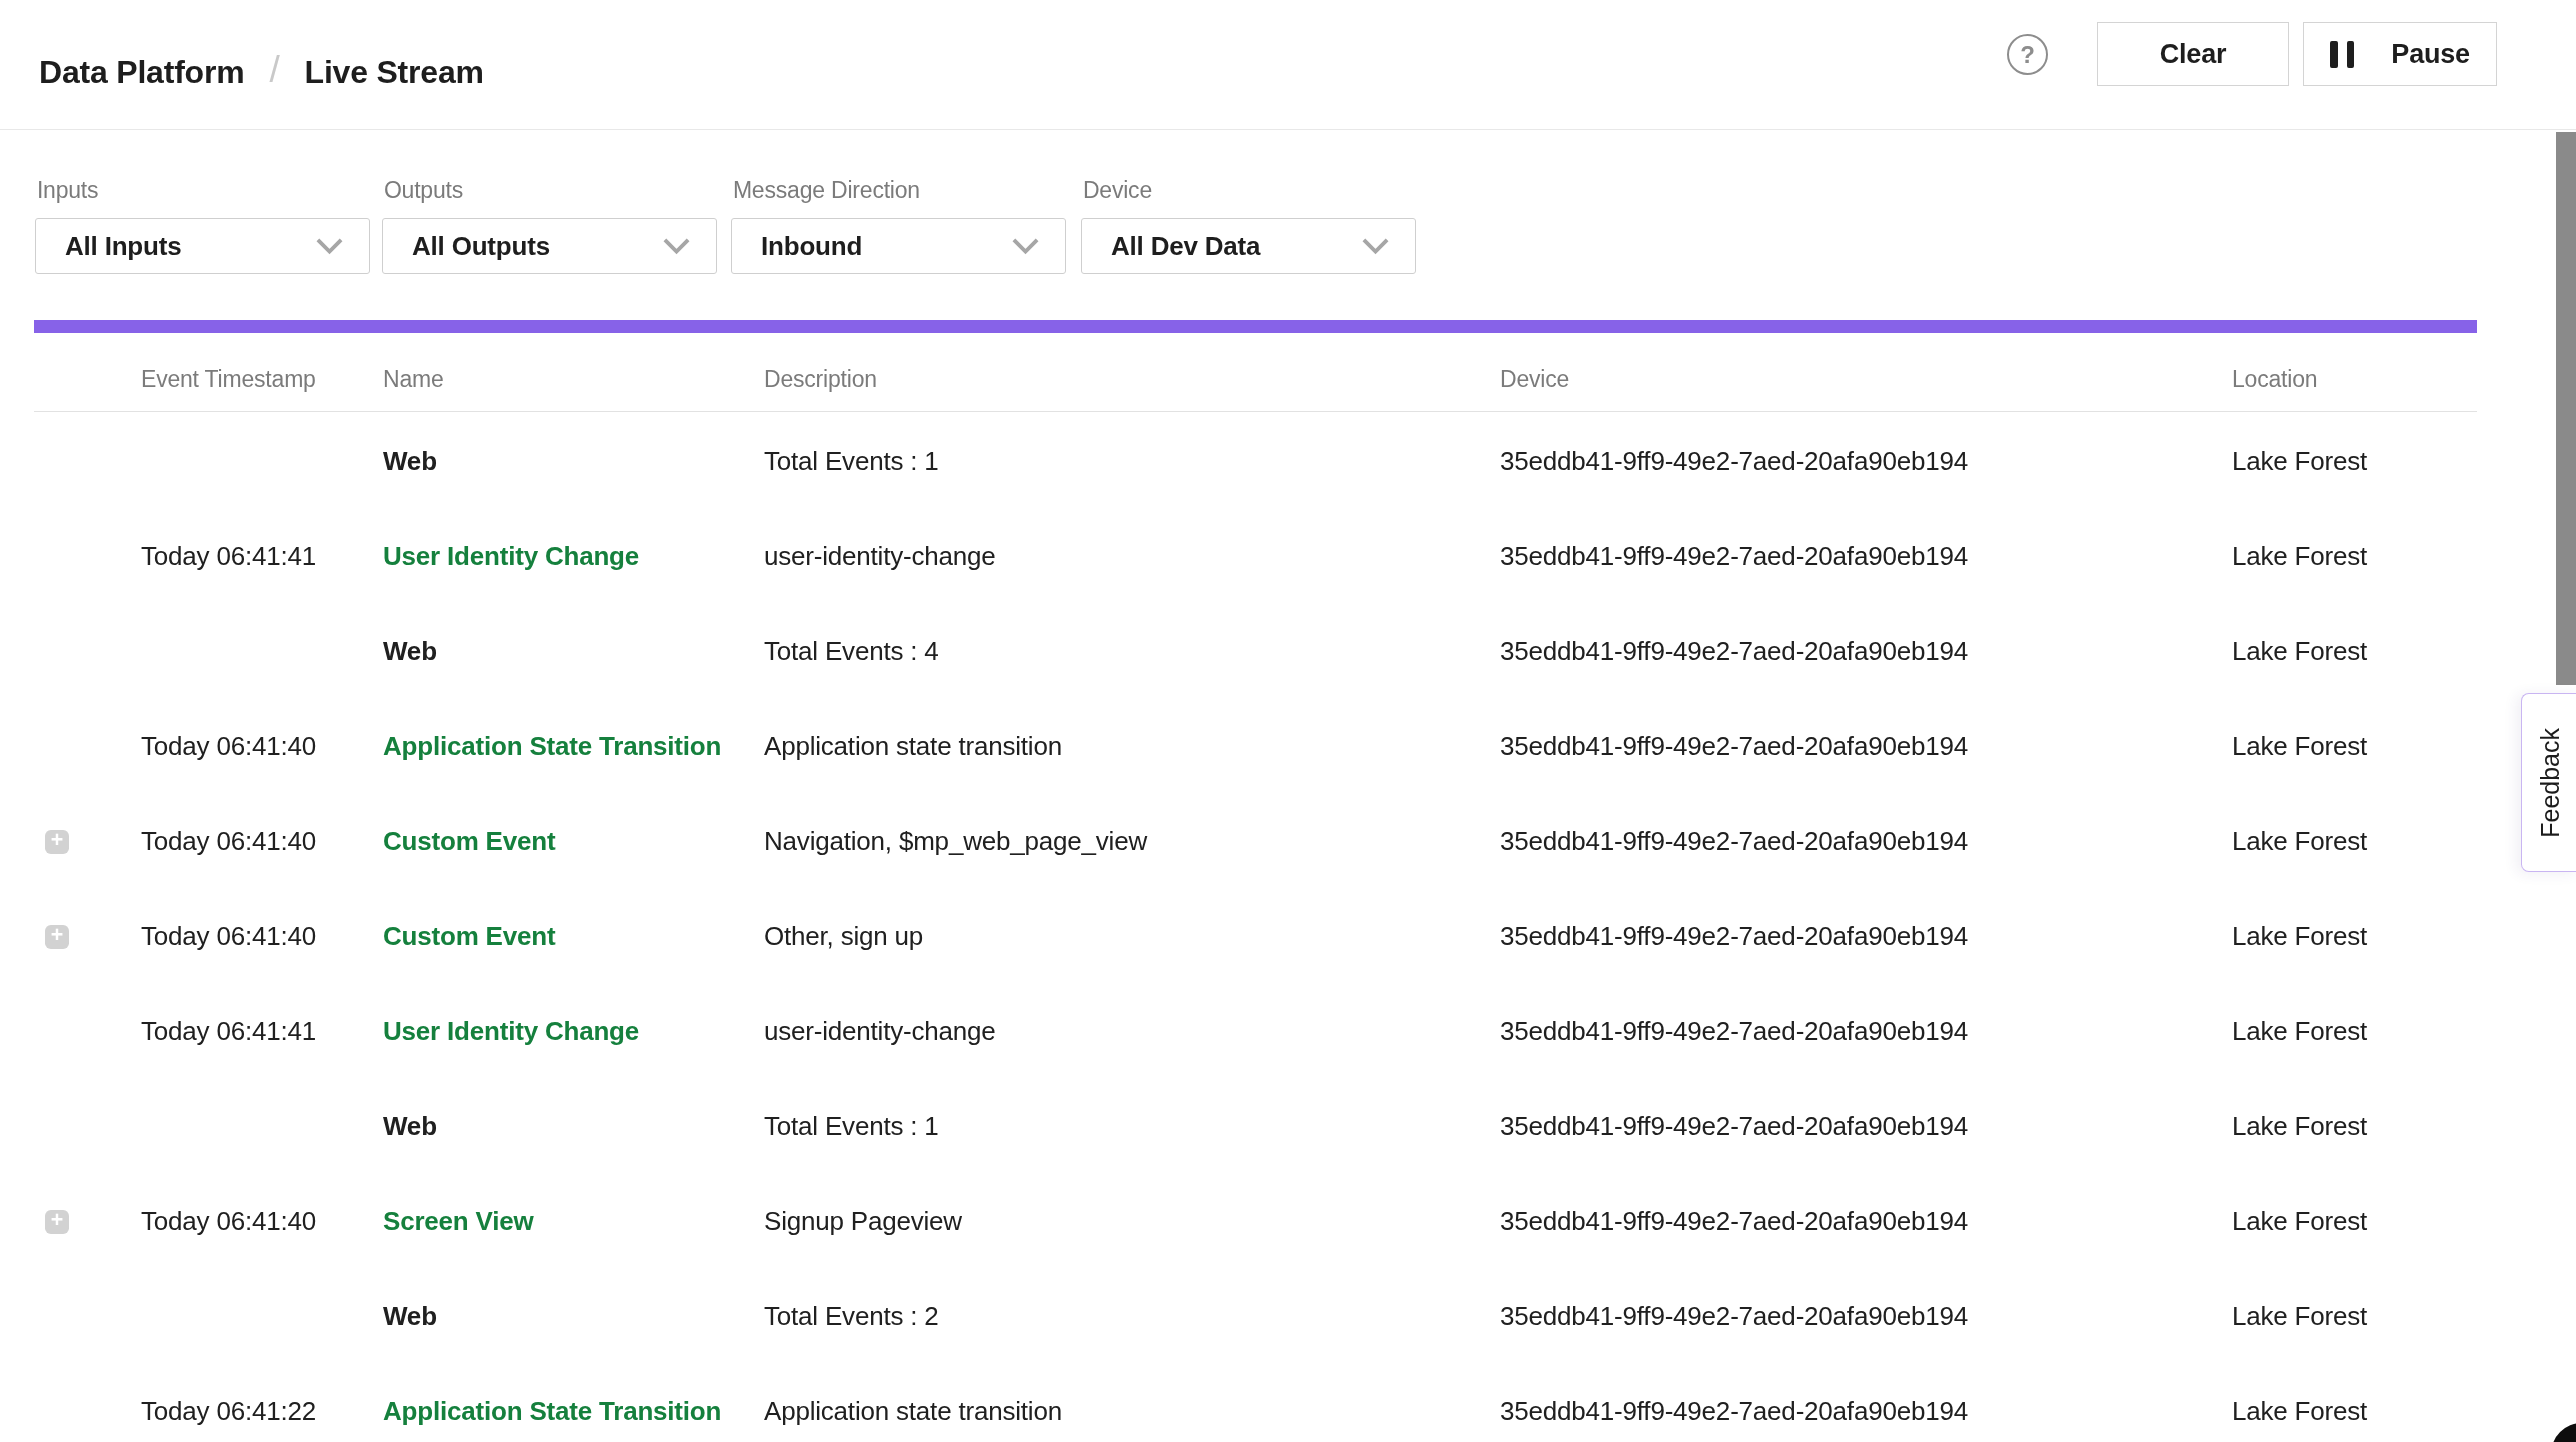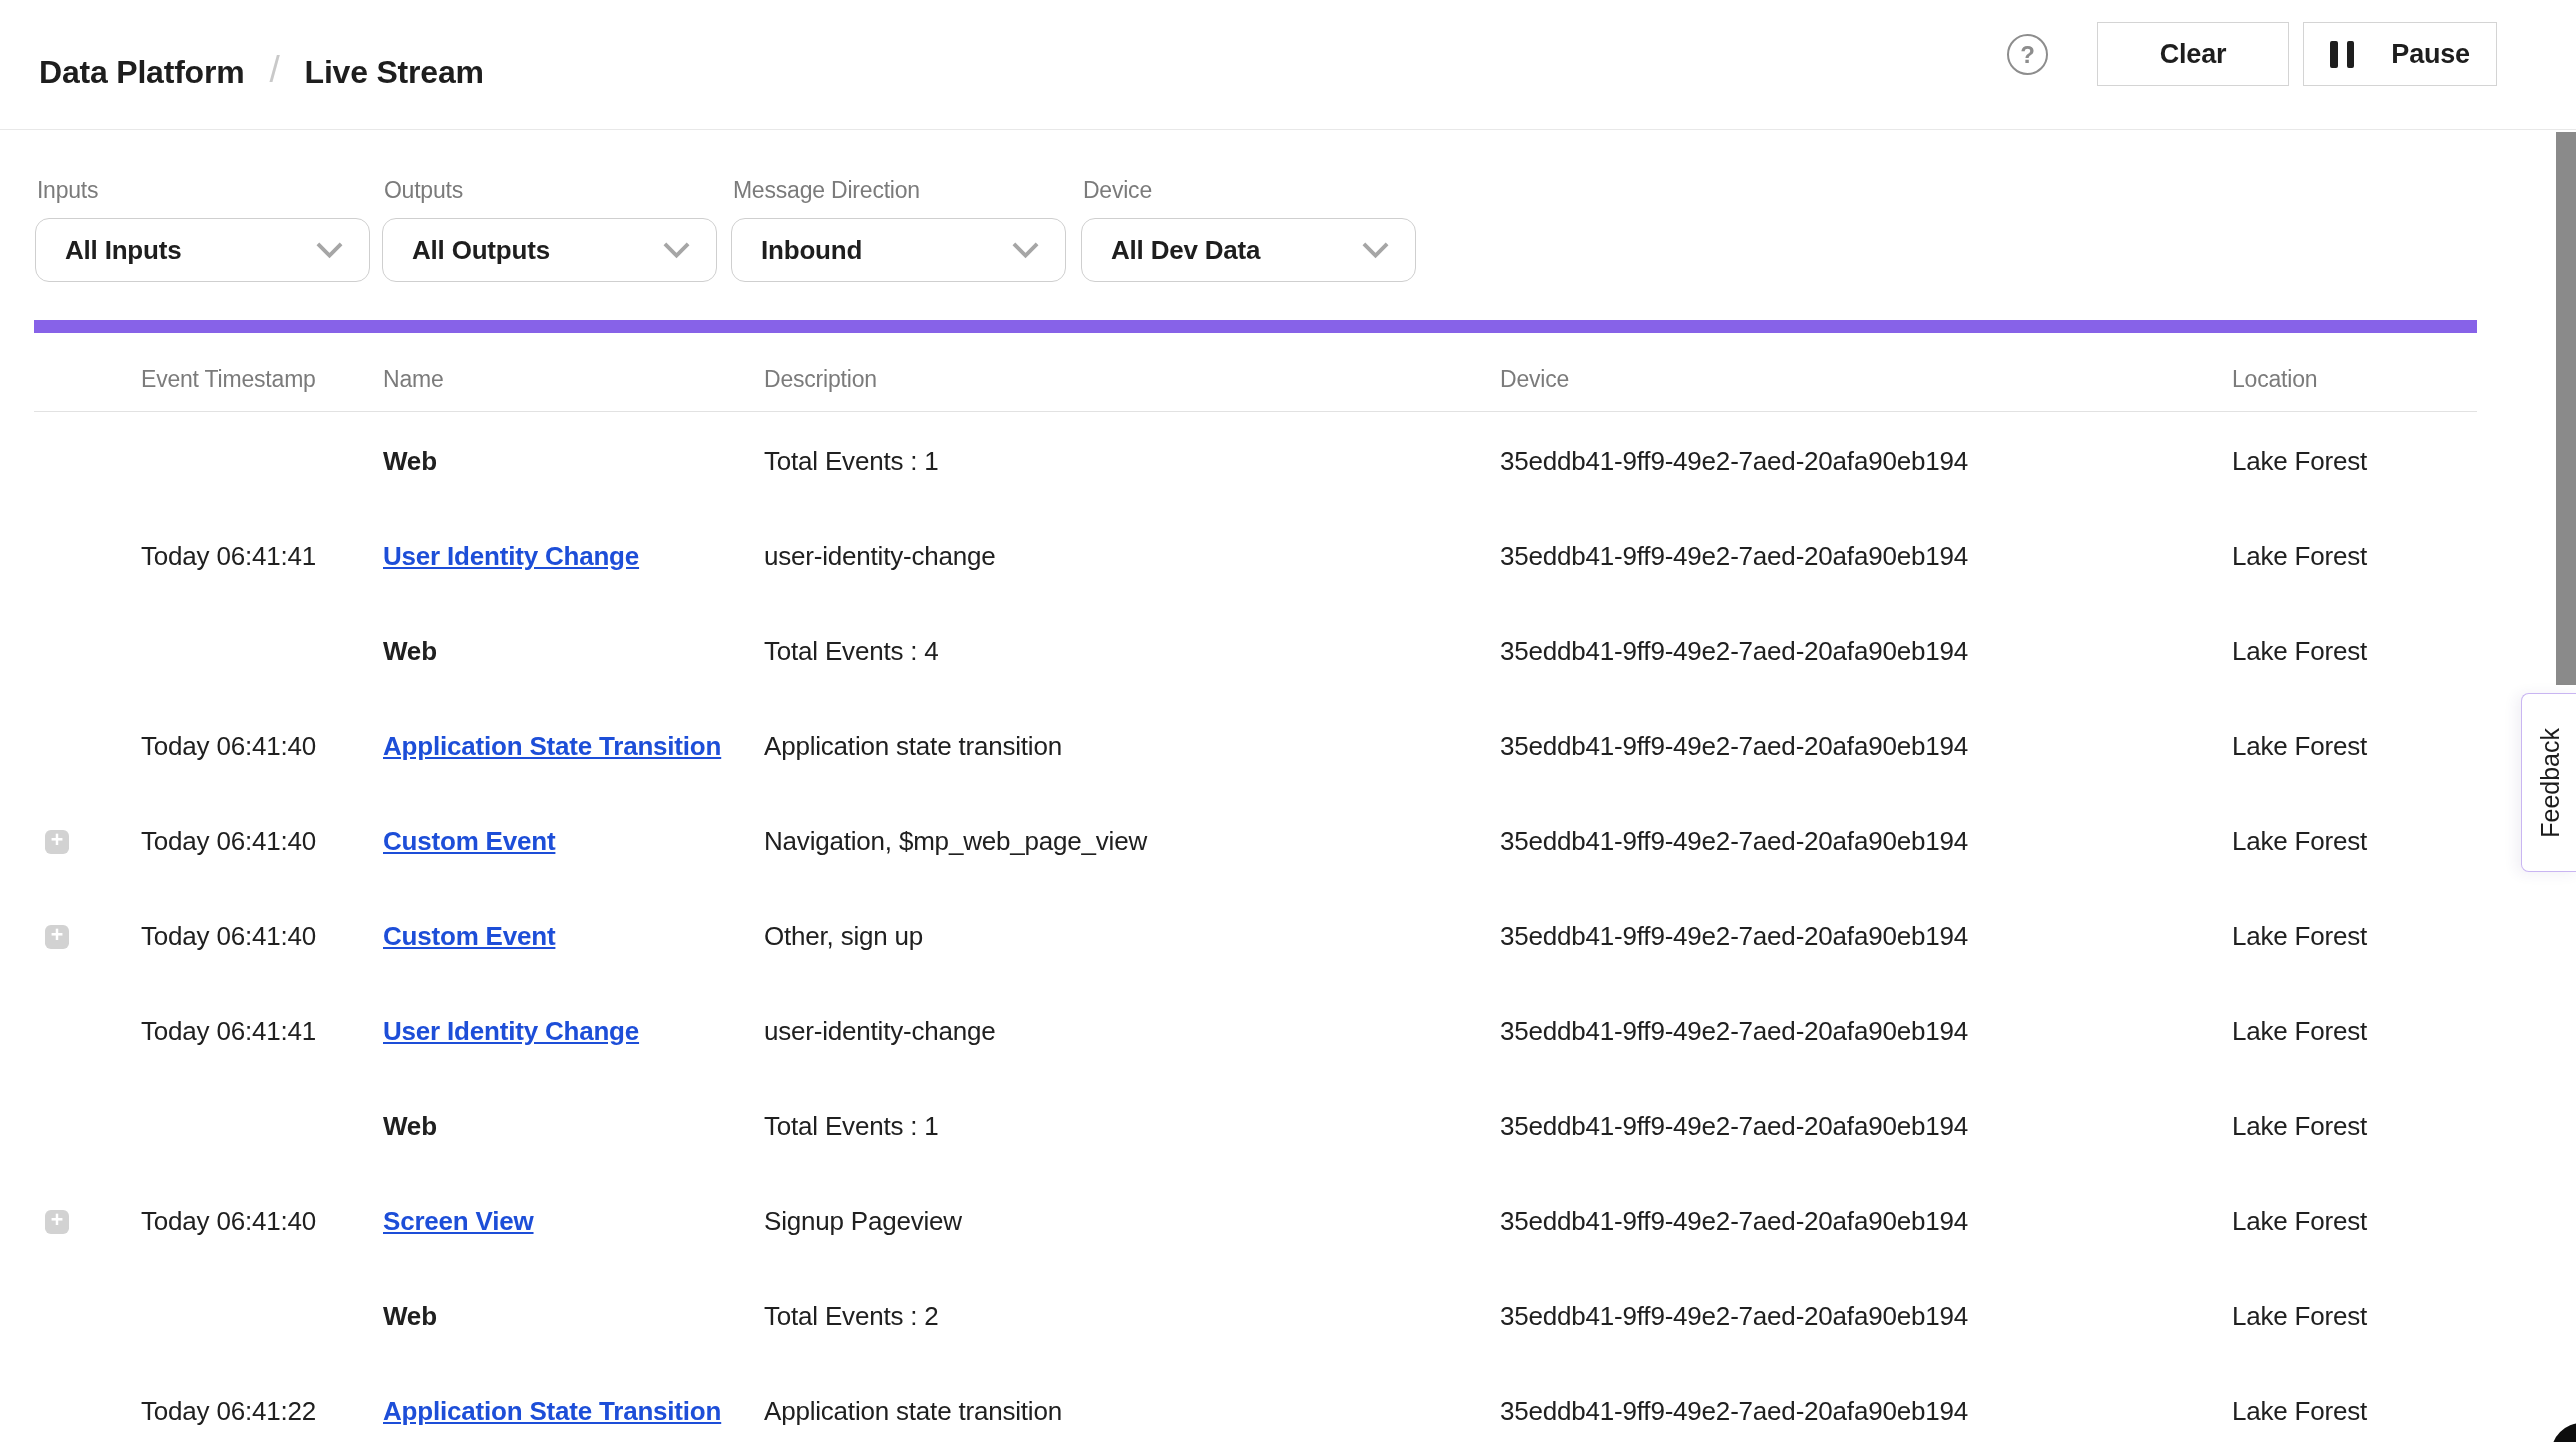--- a/index.html
+++ b/index.html
@@ -24,21 +24,21 @@
   .hbtn{position:absolute;top:22px;height:64px;background:#fff;border:1.9px solid var(--border-mid);border-radius:0;display:flex;align-items:center;justify-content:center;font-family:inherit;font-size:27px;font-weight:700;color:var(--text-dark);cursor:pointer;letter-spacing:-0.2px;}
   .btn-clear{left:2097px;width:192px;}
   .btn-pause{left:2303px;width:194px;gap:37px;}
   .pause-icon{display:inline-flex;gap:8.7px;}
   .pause-icon i{display:block;width:7.8px;height:27px;background:#1e1e1e;border-radius:1.9px;}
 
   
   .filters{position:absolute;left:0;top:130px;width:2576px;height:190px;background:#fff;}
   .filter{position:absolute;top:0;}
   .filter-label{position:absolute;top:47px;left:1.9px;font-size:23px;color:var(--text-gray);white-space:nowrap;}
-  .dropdown{position:absolute;top:88px;left:0;width:335px;height:64px;background:#fff;border:1.9px solid #cfcfcf;border-radius:14px;display:flex;align-items:center;justify-content:space-between;padding:0 25px 0 29px;cursor:pointer;}
+  .dropdown{position:absolute;top:88px;left:0;width:335px;height:56px;background:#fff;border:1.9px solid #cfcfcf;border-radius:3px;display:flex;align-items:center;justify-content:space-between;padding:0 25px 0 29px;cursor:pointer;}
   .dd-value{font-size:26px;font-weight:600;color:var(--text-dark);white-space:nowrap;}
   .dd-chevron{flex:0 0 auto;}
   .f-inputs{left:35px;}
   .f-outputs{left:382px;}
   .f-direction{left:731px;}
   .f-device{left:1081px;}
 
   
   .accent-bar{position:absolute;left:34px;top:320px;width:2443px;height:12.6px;background:var(--accent-purple);}
 
@@ -46,21 +46,21 @@
   .thead{position:absolute;left:34px;top:347px;width:2443px;height:65px;border-bottom:1.9px solid #e2e2e2;}
   .th{position:absolute;top:0;height:100%;display:flex;align-items:center;font-size:23px;color:var(--text-gray);white-space:nowrap;}
   .th-ts{left:107px;}   .th-name{left:349px;}  .th-desc{left:730px;}
   .th-device{left:1466px;} .th-loc{left:2198px;}
 
   .tbody{position:absolute;left:0;top:414px;width:2576px;height:1028px;overflow:hidden;}
   .event-row{position:relative;width:2576px;height:95px;}
   .cell{position:absolute;top:0;height:100%;display:flex;align-items:center;font-size:26px;color:#202020;white-space:nowrap;}
   .cell.ts{left:141px;}
   .cell.name{left:383px;font-weight:700;}
-  .event-row.bold-name .cell.name{font-weight:700;color:#1d4ed8;text-decoration:underline;}
+  .event-row.bold-name .cell.name{font-weight:700;color:#15803d;}
   .cell.desc{left:764px;}
   .cell.device{left:1500px;}
   .cell.loc{left:2232px;text-align:right;}
   .cell.plus{left:45px;visibility:hidden;}
   .event-row.expandable .cell.plus{visibility:visible;}
   .plus-badge{width:24px;height:24px;border-radius:5.8px;background:#d2d2d2;display:flex;align-items:center;justify-content:center;cursor:pointer;}
   .plus-badge::before{content:"";position:absolute;}
   .plus-badge span{color:#ffffff;font-size:21.4px;font-weight:700;line-height:1;transform:translateY(-1px);}
 
   

